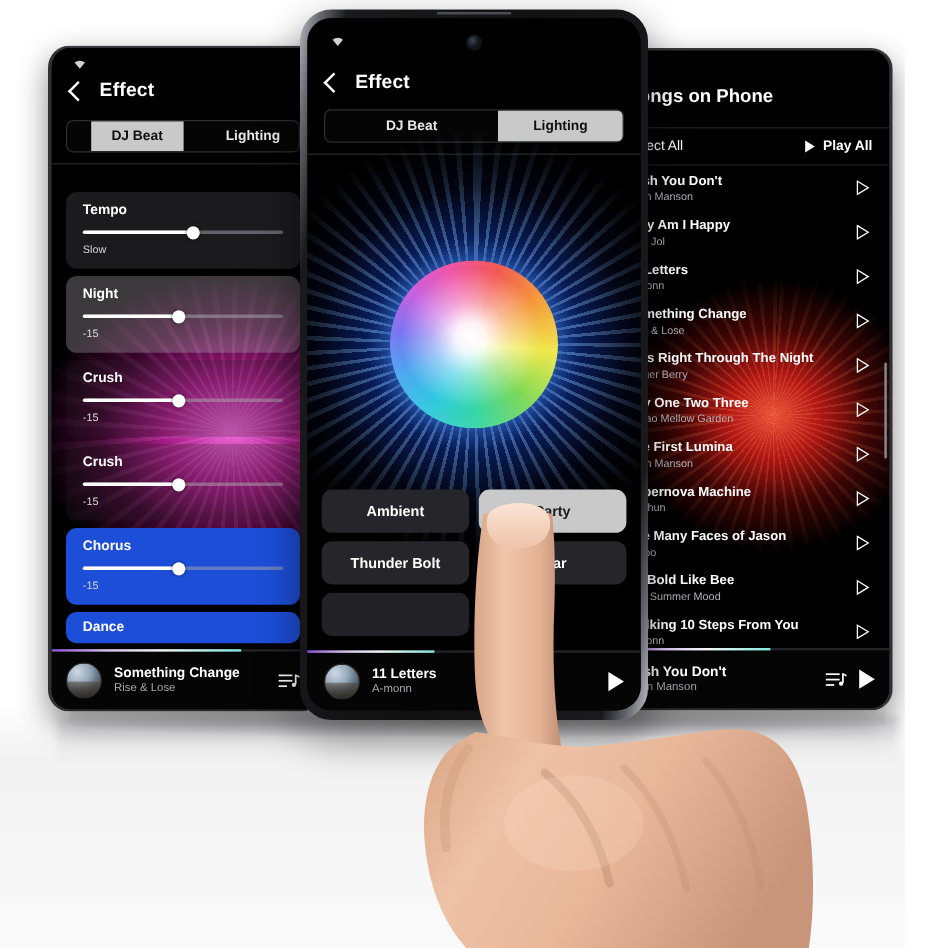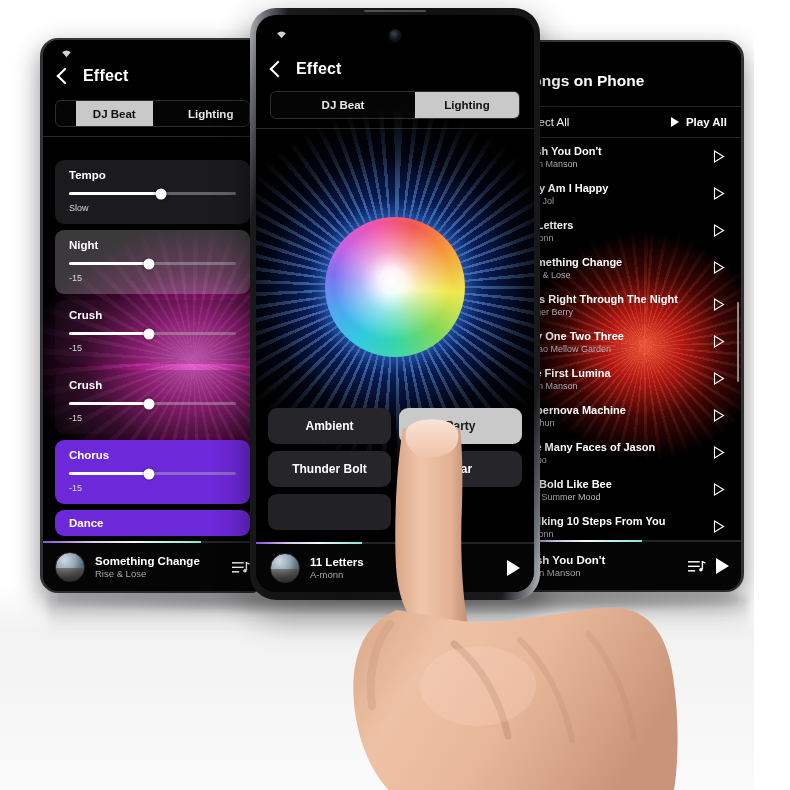--- a/index.html
+++ b/index.html
@@ -127,21 +127,21 @@
     background: #fff; border-radius: 2px;
   }
   .slider .knob {
     position: absolute; top: 50%;
     width: 11px; height: 11px;
     border-radius: 50%;
     background: #fff;
     transform: translate(-50%, -50%);
     box-shadow: 0 0 3px rgba(0,0,0,.6);
   }
-  .fx-card.dim   { background: #6d28d9; }
+  .fx-card.dim   { background: #1d4ed8; }
   .fx-card.dark  { background: #1b1b1e; }
   .fx-card.glass { background: rgba(200,190,200,.30); }
   .fx-card.clear { background: rgba(40,30,40,.25); }
 
   
   .glow-magenta {
     position: absolute;
     left: -60px; top: 150px;
     width: 420px; height: 340px;
     background:

